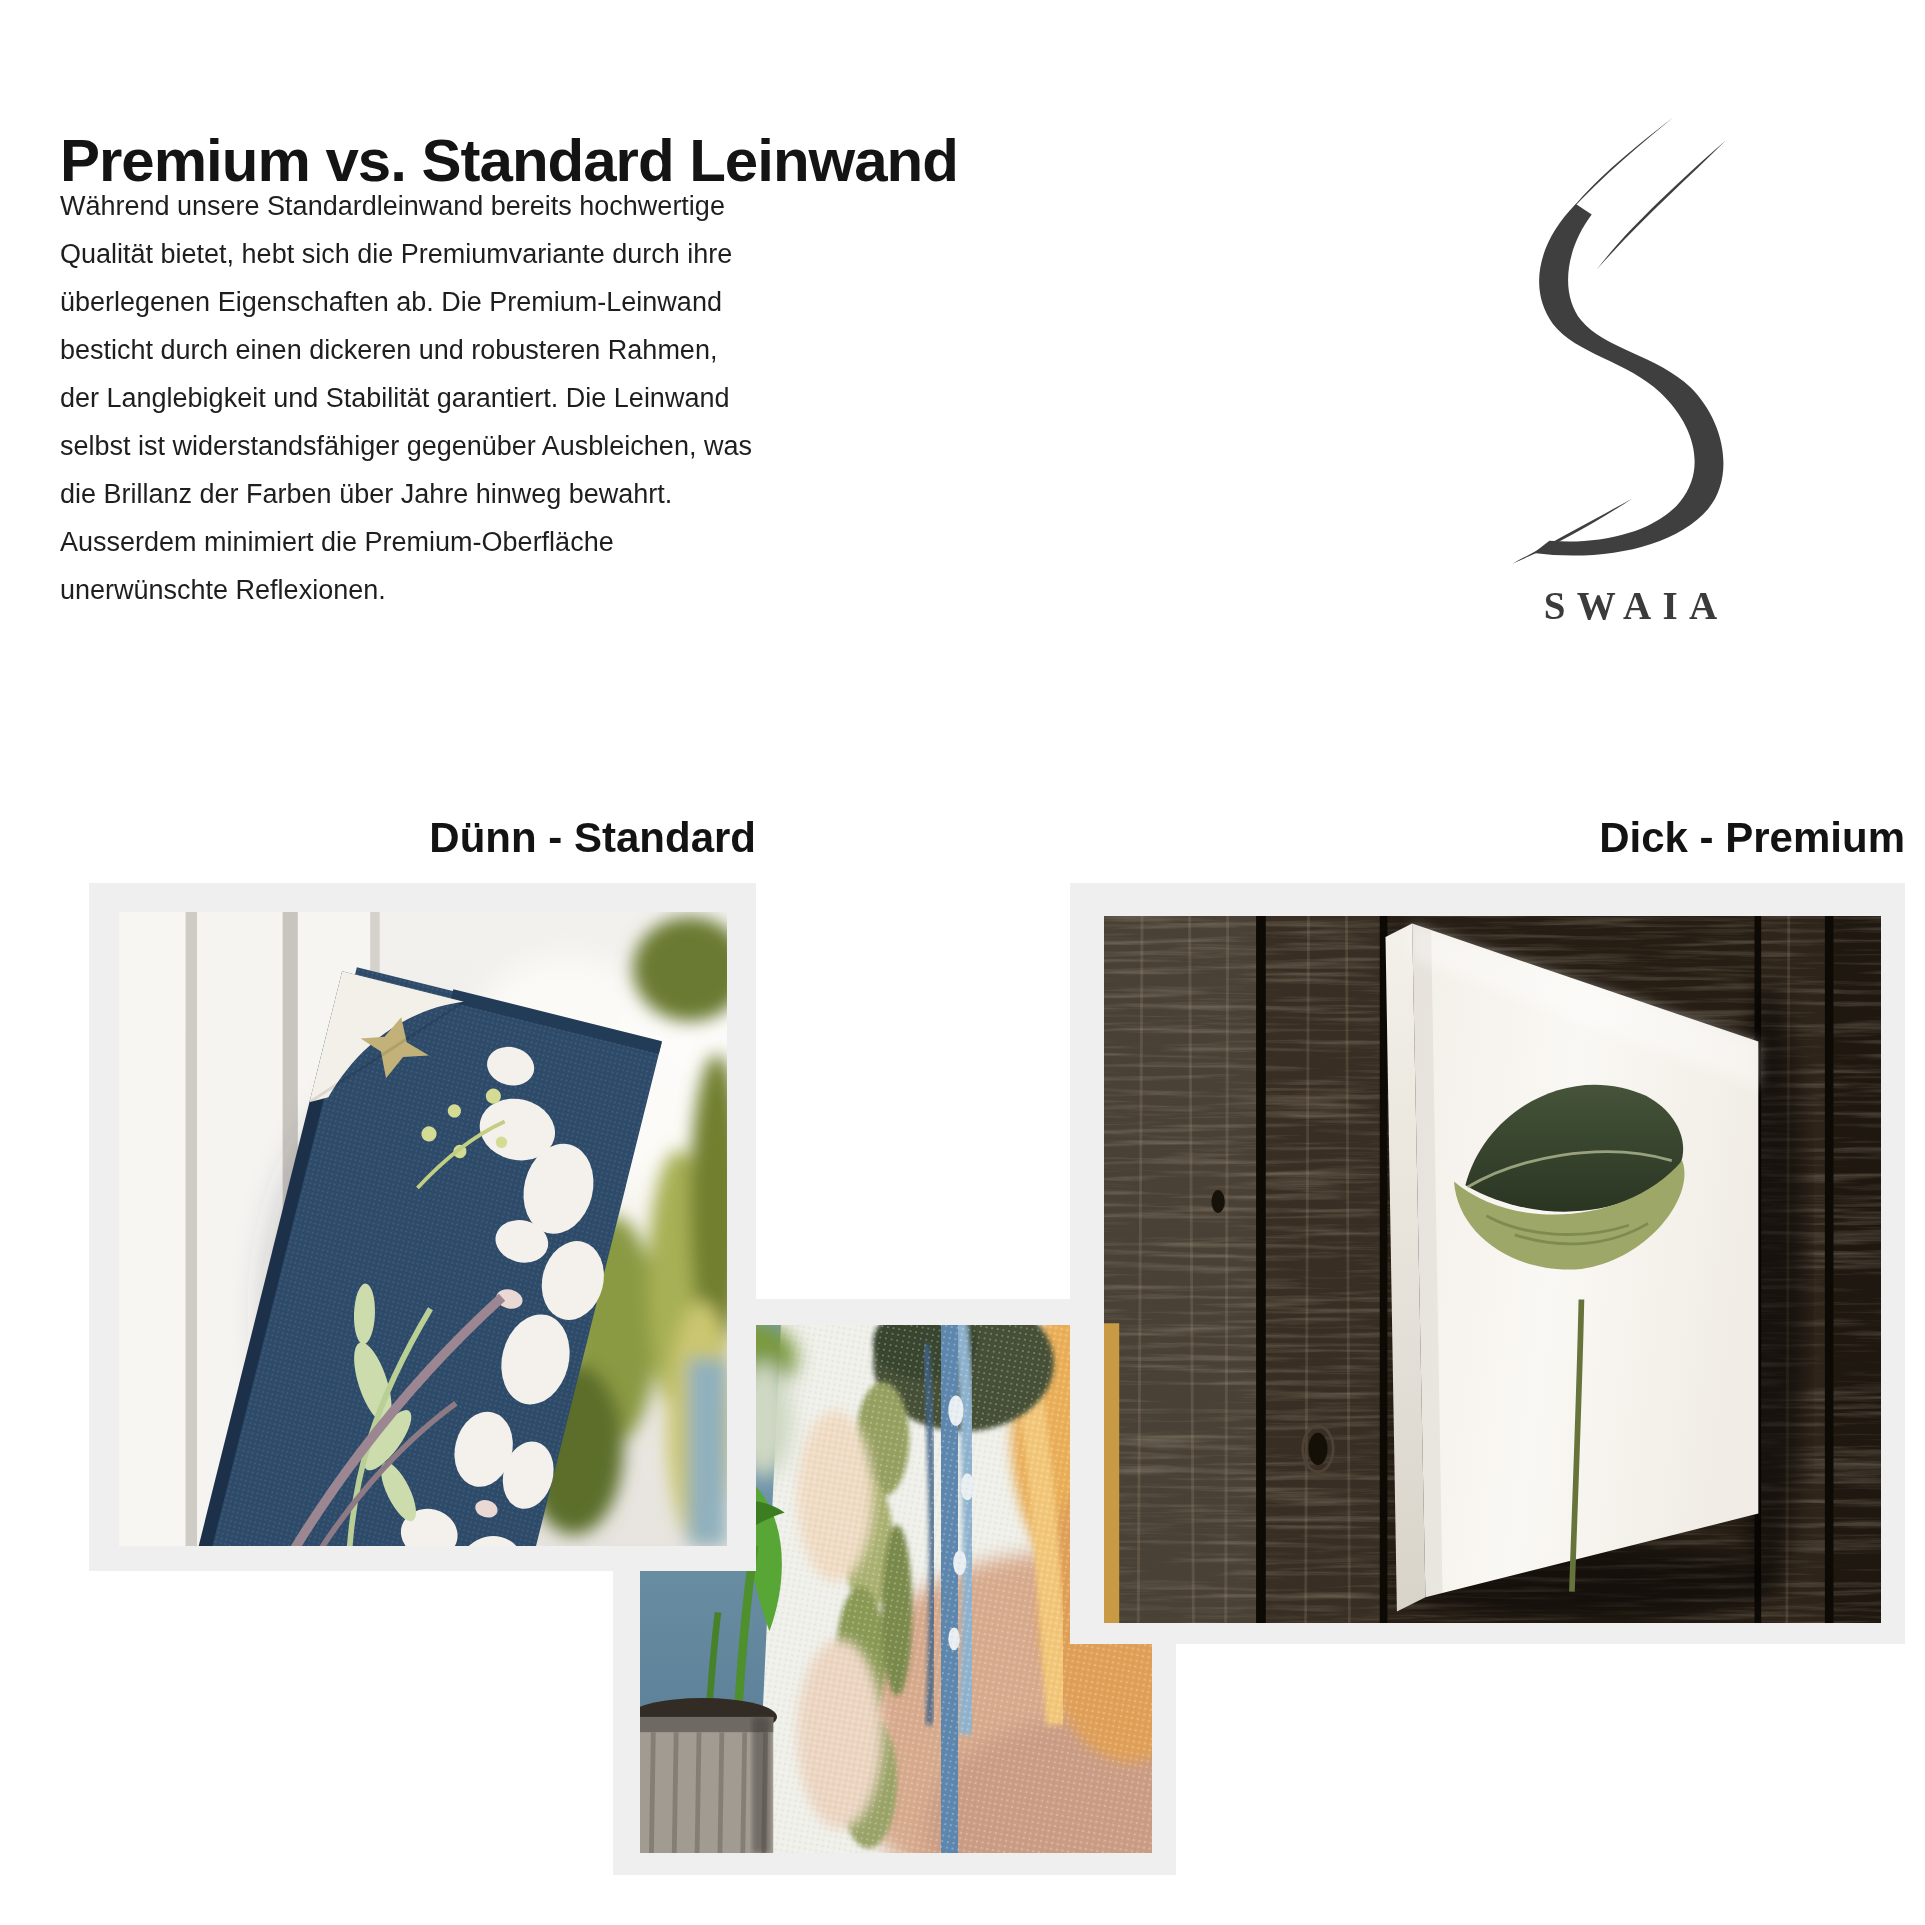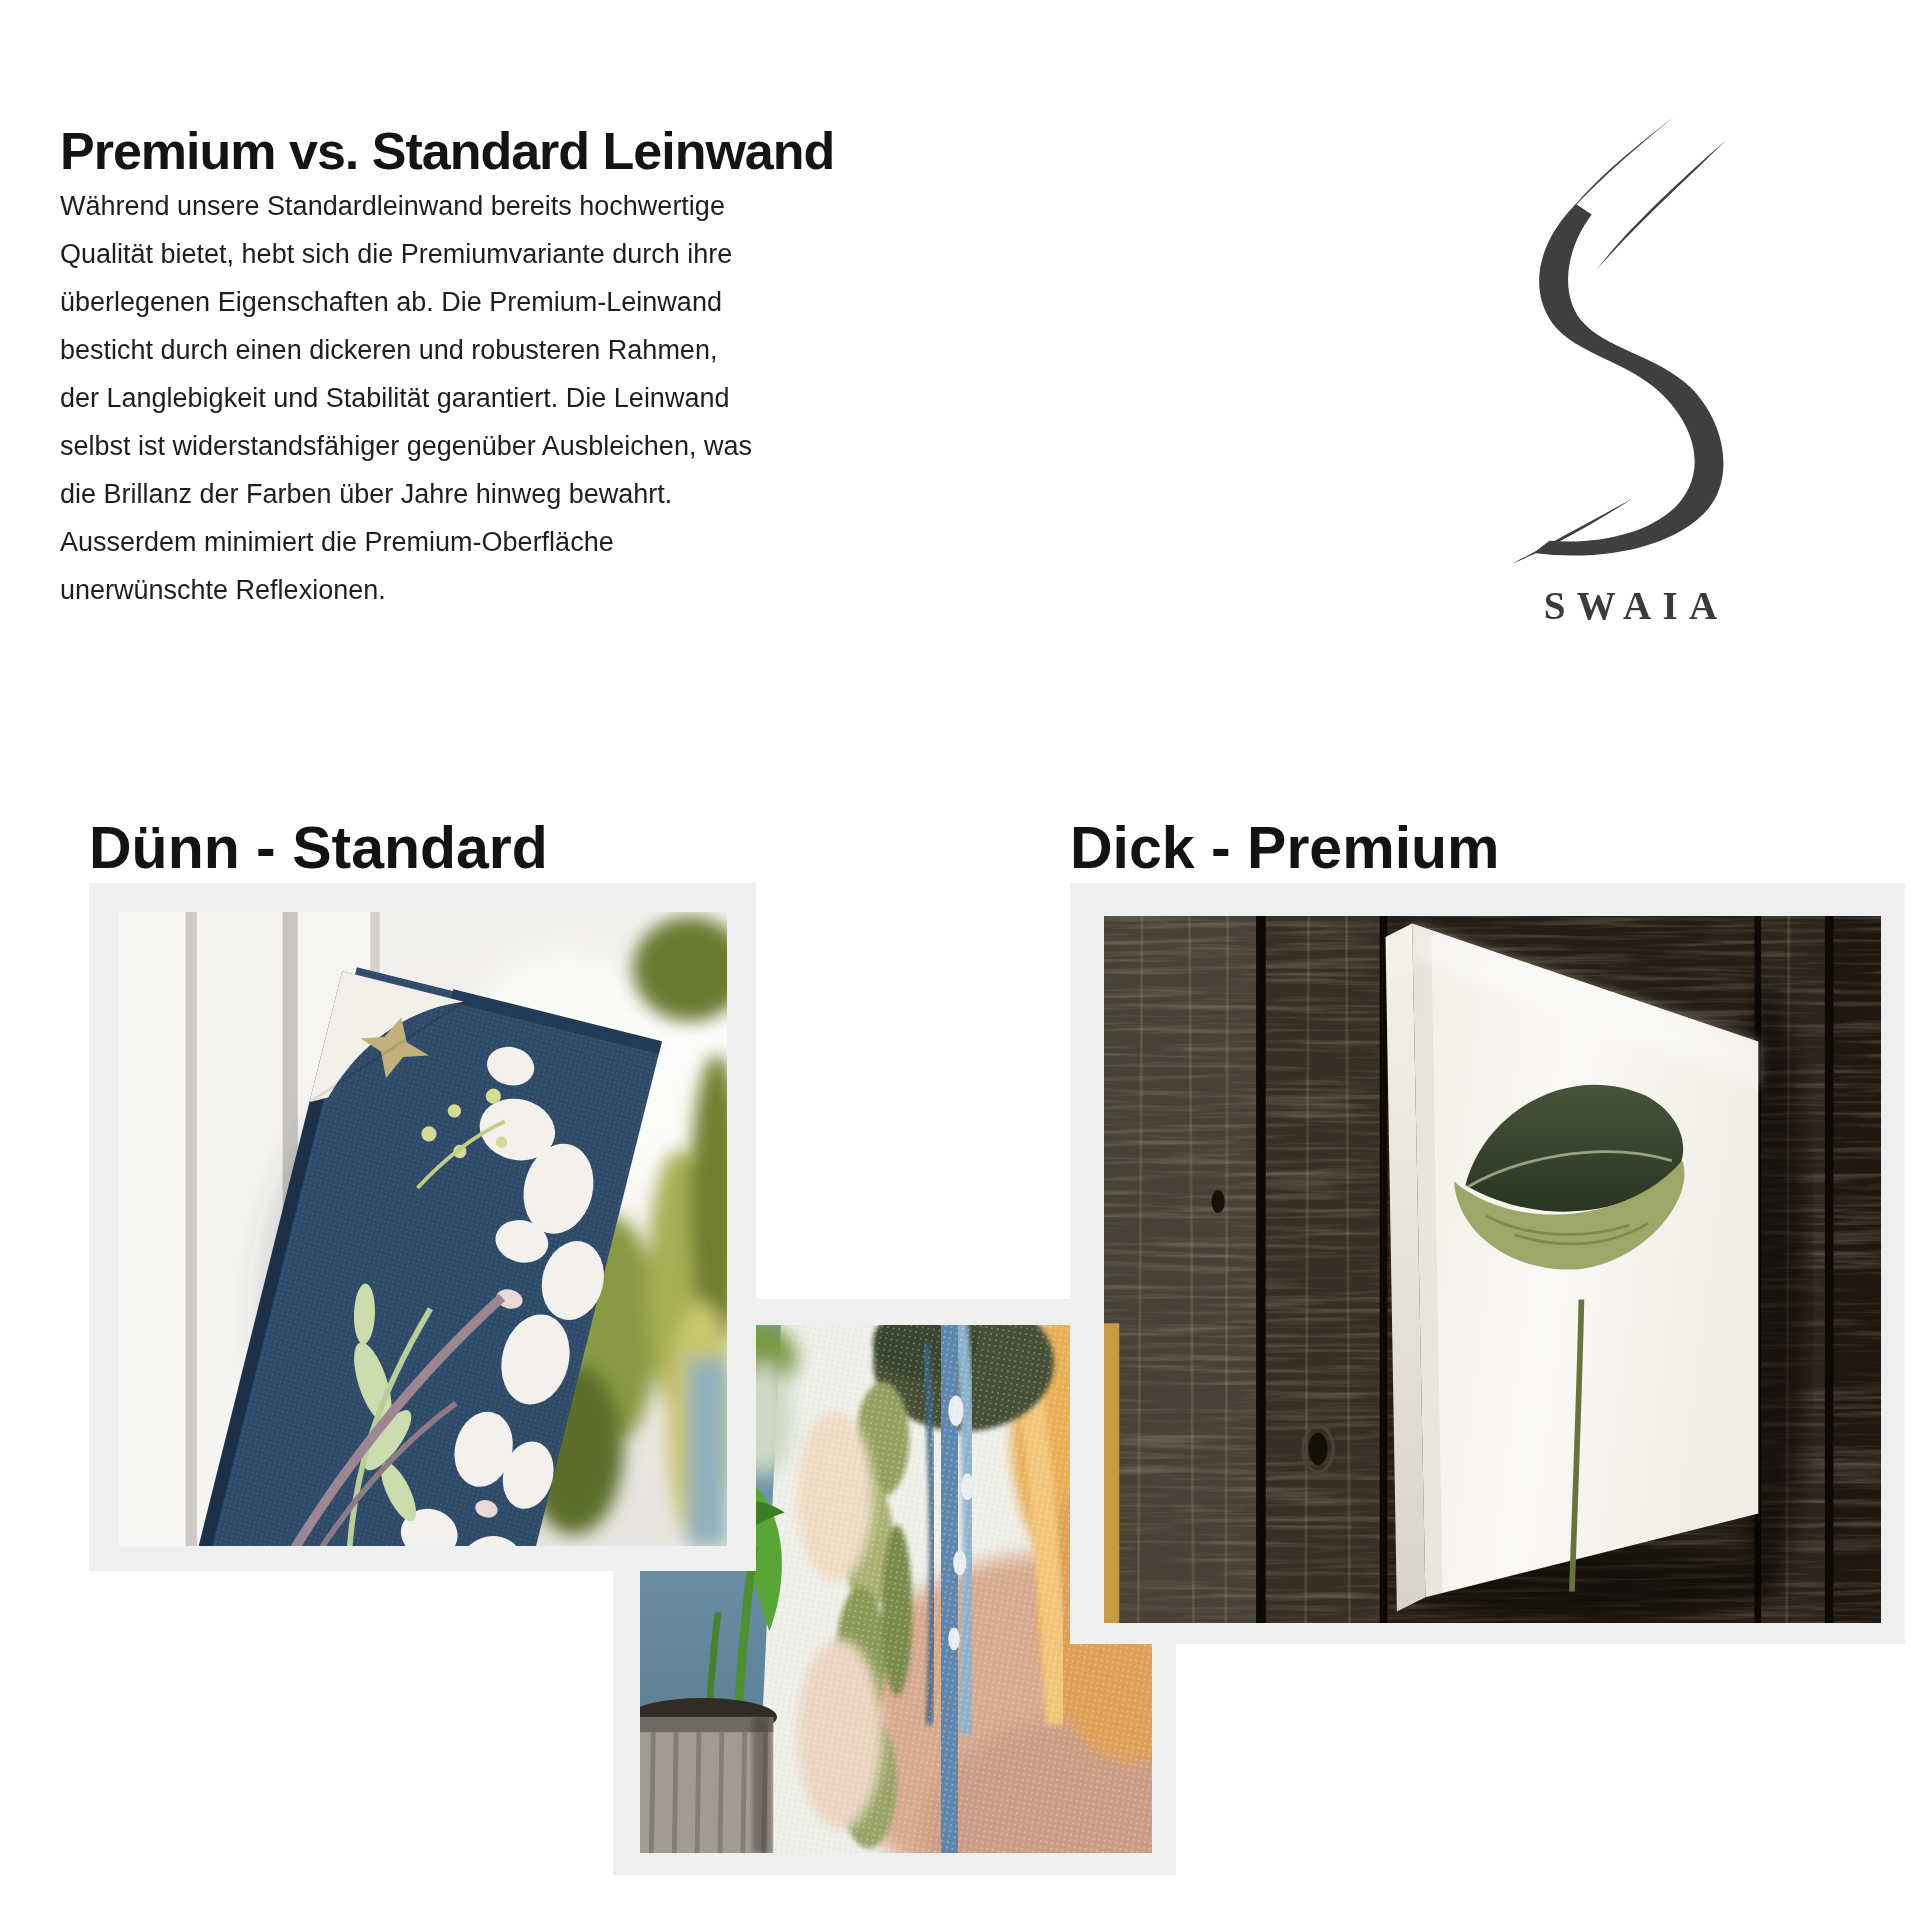--- a/index.html
+++ b/index.html
@@ -6,41 +6,41 @@
   body{
     width:1926px;height:1926px;position:relative;overflow:hidden;
     background:#ffffff;
     font-family:"Liberation Sans", sans-serif;
   }
   .abs{position:absolute;}
 
   
   #page-title{
     left:60px;top:88px;width:1332px;
-    font-size:52px;font-weight:800;letter-spacing:-1px;color:#141414;
+    font-size:60px;font-weight:800;letter-spacing:-1px;color:#141414;
     line-height:1.1;
   }
   #intro-paragraph{
     left:60px;top:155px;
     font-size:27px;line-height:48px;color:#1e1e1e;
     white-space:pre-line;
   }
 
   
   #logo{left:1469px;top:100px;width:323px;height:542px;}
   #logo-mark{position:absolute;left:19px;top:0;width:285px;height:476px;}
   #logo-text{
     position:absolute;left:0;top:483px;width:323px;
     text-align:center;font-family:"Liberation Serif", serif;
     font-size:39px;color:#3b3b3b;letter-spacing:11.4px;text-indent:11.4px;font-weight:bold;
   }
 
   
   .col-label{
-    font-size:59px;font-weight:800;color:#131313;text-align:left;
+    font-size:42px;font-weight:800;color:#131313;text-align:right;
   }
   #label-standard{left:89px;top:814px;width:667px;}
   #label-premium{left:1070px;top:814px;width:835px;}
 
   
   .card{background:#efefef;}
   #card-standard{left:89px;top:883px;width:667px;height:688px;z-index:2;}
   #card-texture {left:613px;top:1299px;width:563px;height:576px;z-index:1;}
   #card-premium {left:1070px;top:883px;width:835px;height:761px;z-index:3;}
   .photo{position:absolute;display:block;}

